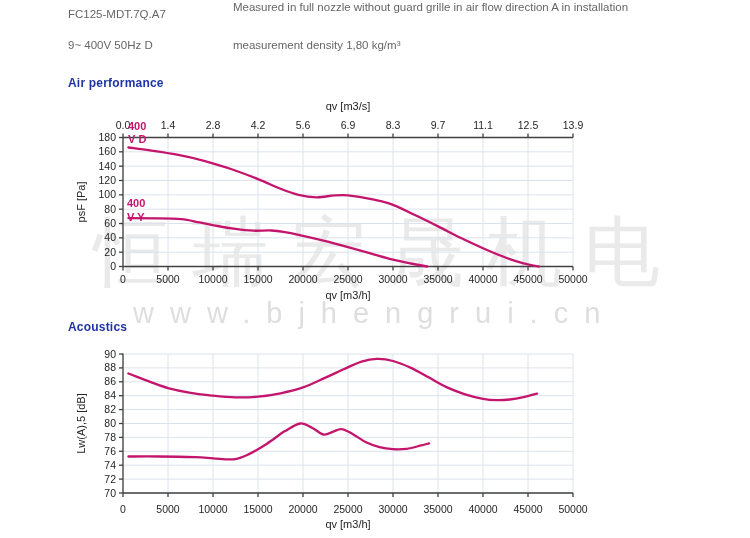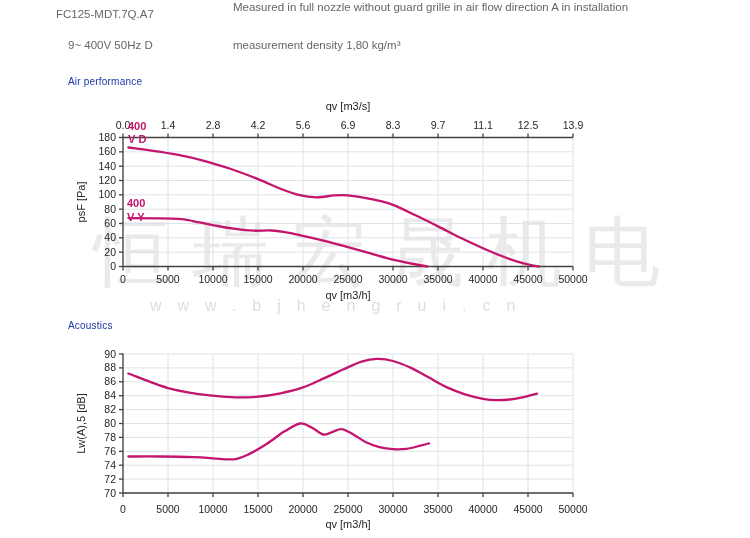--- a/index.html
+++ b/index.html
@@ -1,31 +1,31 @@
 <!DOCTYPE html>
 <html style="--heading: #1F35A3; --htext: #666666; --wmcn: #EAEAEA; --wmurl: #DEDEDE;"><head>
 <meta charset="utf-8">
 <style>
   html,body{margin:0;padding:0;background:#fff}
   .page{position:relative;width:750px;height:538px;background:#fff;
         font-family:"Liberation Sans",sans-serif;overflow:hidden}
   .hdr{position:absolute;font-size:11.5px;line-height:14px;color:var(--htext,#666);white-space:nowrap}
-  .pos-model{left:56px;top:7px}
+  .pos-model{left:68px;top:7px}
   .pos-note1{left:233px;top:0}
   .pos-note2{left:233px;top:21px}
   .pos-power{left:68px;top:38px}
   .pos-density{left:233px;top:38px}
-  .section-title{position:absolute;font-size:10px;font-weight:normal;letter-spacing:.2px;
+  .section-title{position:absolute;font-size:12px;font-weight:bold;letter-spacing:.2px;
         color:var(--heading,#1F35A3);z-index:3;white-space:nowrap}
   .st-air{left:68px;top:76px}
   .st-ac{left:68px;top:320px}
   .wm{position:absolute;z-index:1;white-space:nowrap;-webkit-user-select:none;user-select:none}
   .wm-cn{left:94px;top:212px;font-size:76px;line-height:80px;font-weight:normal;
         letter-spacing:22px;color:var(--wmcn,#EAEAEA)}
-  .wm-url{left:150px;top:297px;font-size:16px;letter-spacing:16px;color:var(--wmurl,#DEDEDE)}
+  .wm-url{left:133px;top:297px;font-size:29px;letter-spacing:16px;color:var(--wmurl,#DEDEDE)}
   svg.charts{position:absolute;left:0;top:0;z-index:2}
   svg.charts text{font-family:"Liberation Sans",sans-serif}
 </style>
 </head>
 <body>
 
 <div class="page">
 
   <div class="hdr pos-model">FC125-MDT.7Q.A7</div>
   <div class="hdr pos-note1">Measured in full nozzle without guard grille in air flow direction A in installation</div>

